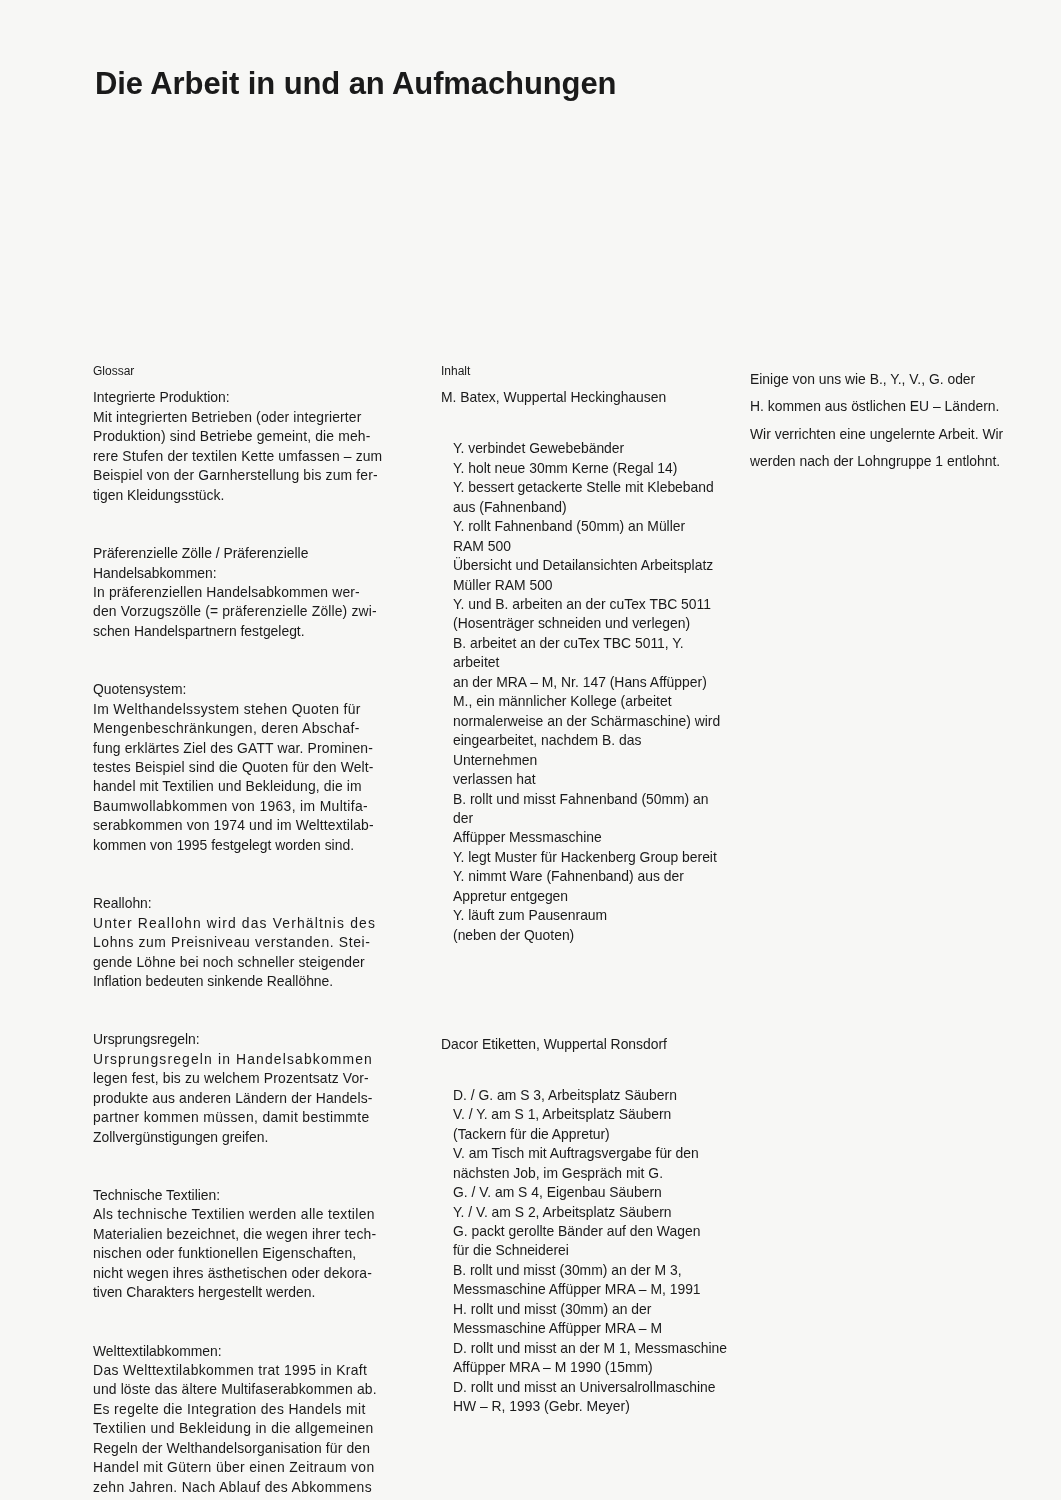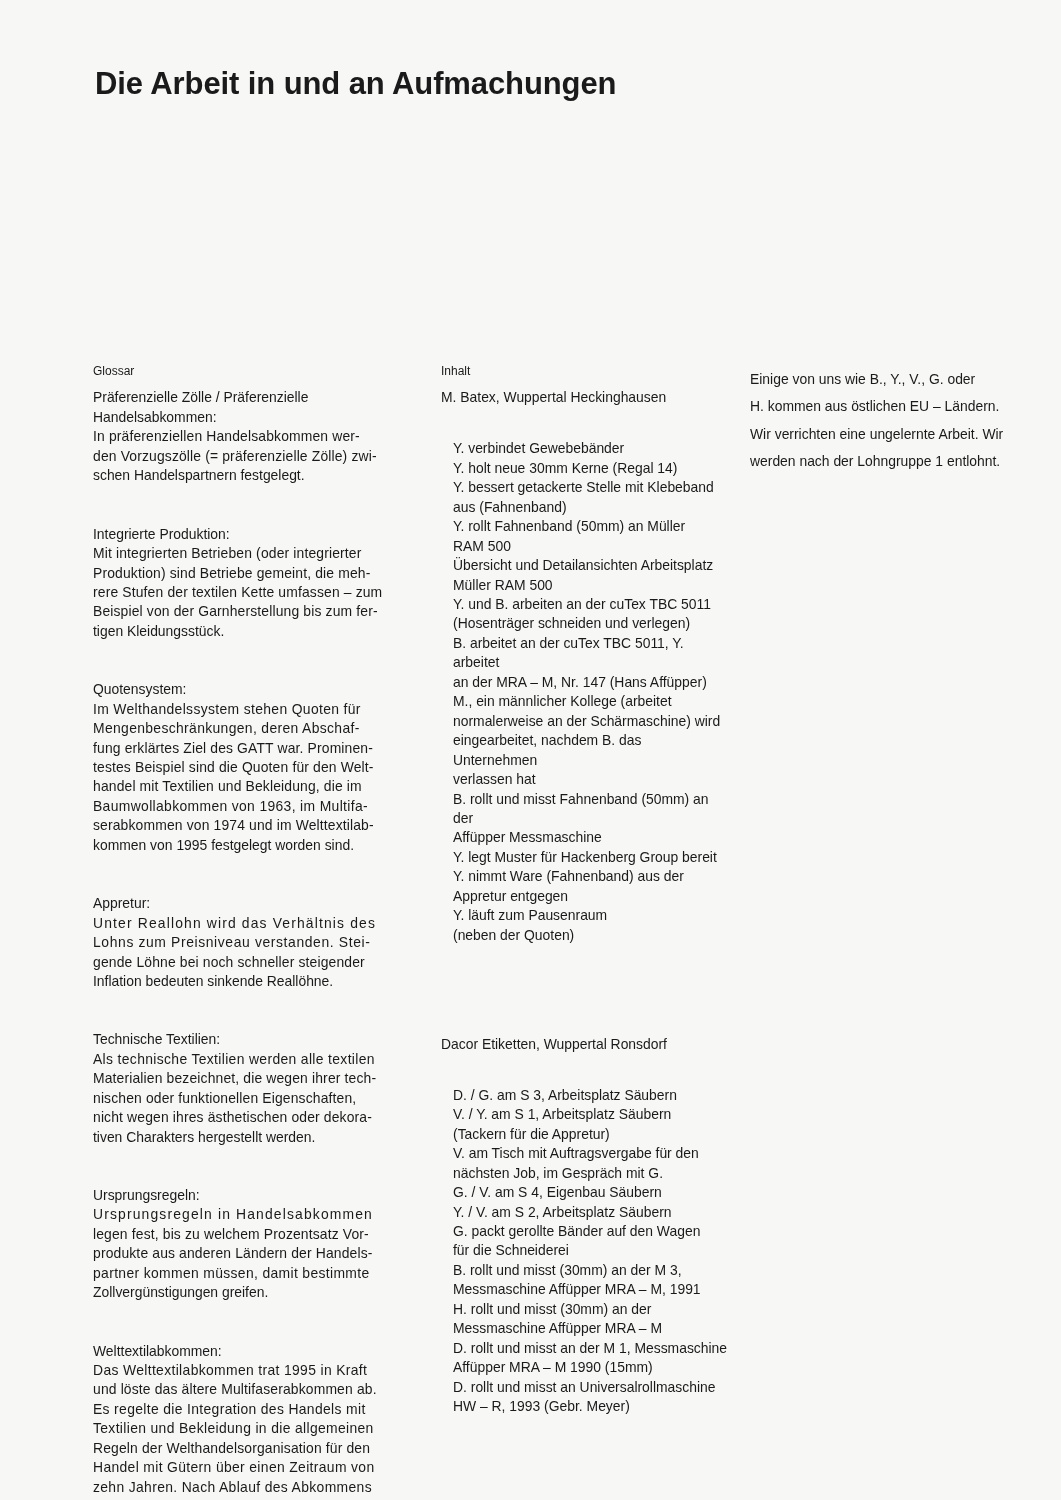--- a/index.html
+++ b/index.html
@@ -98,85 +98,85 @@
 
 <div class="page">
 
   <h1 class="page-title">Die Arbeit in und an Aufmachungen</h1>
 
   <div class="col col-1">
 
     <div class="section-label">Glossar</div>
 
     <div class="entry">
-      <p class="term">
-        <span class="line">Präferenzielle Zölle / Präferenzielle</span>
-        <span class="line">Handelsabkommen:</span>
-      </p>
-      <p class="body-text">
-        <span class="line track-4">In präferenziellen Handelsabkommen wer-</span>
-        <span class="line track-4">den Vorzugszölle (= präferenzielle Zölle) zwi-</span>
-        <span class="line">schen Handelspartnern festgelegt.</span>
-      </p>
-    </div>
-
-    <div class="entry">
       <p class="term">Integrierte Produktion:</p>
       <p class="body-text">
         <span class="line track-4">Mit integrierten Betrieben (oder integrierter</span>
         <span class="line track-4">Produktion) sind Betriebe gemeint, die meh-</span>
         <span class="line track-4">rere Stufen der textilen Kette umfassen – zum</span>
         <span class="line track-4">Beispiel von der Garnherstellung bis zum fer-</span>
         <span class="line">tigen Kleidungsstück.</span>
+      </p>
+    </div>
+
+    <div class="entry">
+      <p class="term">
+        <span class="line">Präferenzielle Zölle / Präferenzielle</span>
+        <span class="line">Handelsabkommen:</span>
+      </p>
+      <p class="body-text">
+        <span class="line track-4">In präferenziellen Handelsabkommen wer-</span>
+        <span class="line track-4">den Vorzugszölle (= präferenzielle Zölle) zwi-</span>
+        <span class="line">schen Handelspartnern festgelegt.</span>
       </p>
     </div>
 
     <div class="entry">
       <p class="term">Quotensystem:</p>
       <p class="body-text">
         <span class="line track-2">Im Welthandelssystem stehen Quoten für</span>
         <span class="line track-2">Mengenbeschränkungen, deren Abschaf-</span>
         <span class="line track-4">fung erklärtes Ziel des GATT war. Prominen-</span>
         <span class="line track-4">testes Beispiel sind die Quoten für den Welt-</span>
         <span class="line track-4">handel mit Textilien und Bekleidung, die im</span>
         <span class="line track-2">Baumwollabkommen von 1963, im Multifa-</span>
         <span class="line track-4">serabkommen von 1974 und im Welttextilab-</span>
         <span class="line">kommen von 1995 festgelegt worden sind.</span>
       </p>
     </div>
 
     <div class="entry">
-      <p class="term">Appretur:</p>
+      <p class="term">Reallohn:</p>
       <p class="body-text">
         <span class="line track-3">Unter Reallohn wird das Verhältnis des</span>
         <span class="line track-1">Lohns zum Preisniveau verstanden. Stei-</span>
         <span class="line track-4">gende Löhne bei noch schneller steigender</span>
         <span class="line">Inflation bedeuten sinkende Reallöhne.</span>
+      </p>
+    </div>
+
+    <div class="entry">
+      <p class="term">Ursprungsregeln:</p>
+      <p class="body-text">
+        <span class="line track-3">Ursprungsregeln in Handelsabkommen</span>
+        <span class="line track-4">legen fest, bis zu welchem Prozentsatz Vor-</span>
+        <span class="line track-4">produkte aus anderen Ländern der Handels-</span>
+        <span class="line track-2">partner kommen müssen, damit bestimmte</span>
+        <span class="line">Zollvergünstigungen greifen.</span>
       </p>
     </div>
 
     <div class="entry">
       <p class="term">Technische Textilien:</p>
       <p class="body-text">
         <span class="line track-2">Als technische Textilien werden alle textilen</span>
         <span class="line track-4">Materialien bezeichnet, die wegen ihrer tech-</span>
         <span class="line track-4">nischen oder funktionellen Eigenschaften,</span>
         <span class="line track-4">nicht wegen ihres ästhetischen oder dekora-</span>
         <span class="line">tiven Charakters hergestellt werden.</span>
-      </p>
-    </div>
-
-    <div class="entry">
-      <p class="term">Ursprungsregeln:</p>
-      <p class="body-text">
-        <span class="line track-3">Ursprungsregeln in Handelsabkommen</span>
-        <span class="line track-4">legen fest, bis zu welchem Prozentsatz Vor-</span>
-        <span class="line track-4">produkte aus anderen Ländern der Handels-</span>
-        <span class="line track-2">partner kommen müssen, damit bestimmte</span>
-        <span class="line">Zollvergünstigungen greifen.</span>
       </p>
     </div>
 
     <div class="entry">
       <p class="term">Welttextilabkommen:</p>
       <p class="body-text">
         <span class="line track-2">Das Welttextilabkommen trat 1995 in Kraft</span>
         <span class="line track-4">und löste das ältere Multifaserabkommen ab.</span>
         <span class="line track-2">Es regelte die Integration des Handels mit</span>
         <span class="line track-2">Textilien und Bekleidung in die allgemeinen</span>

